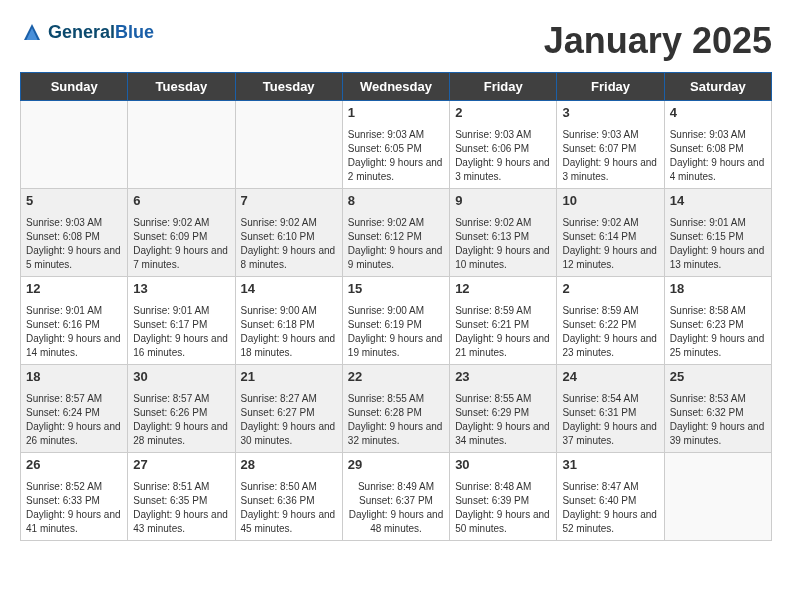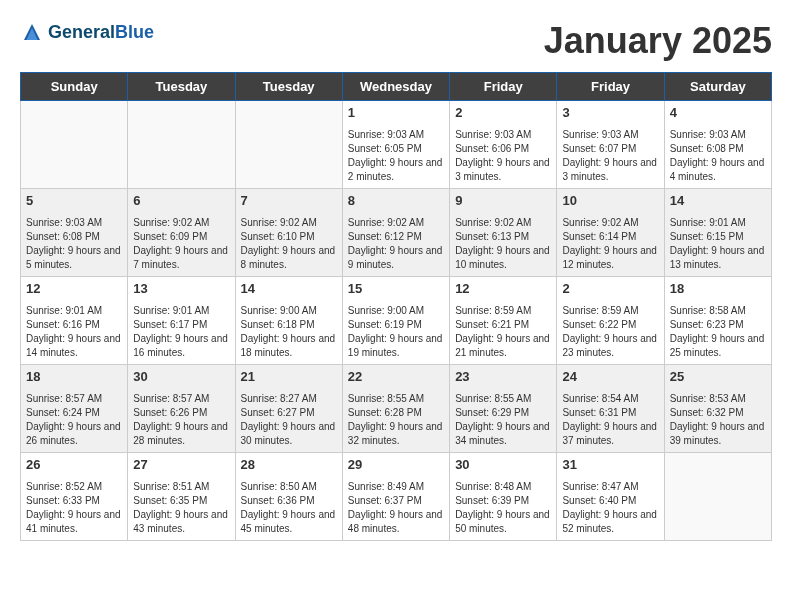--- a/index.html
+++ b/index.html
@@ -295,21 +295,21 @@
 Daylight: 9 hours and 43 minutes.</div>
         </td>
         <td>
           <div class="day-number">28</div>
           <div class="day-info" style="white-space: pre-line;">Sunrise: 8:50 AM
 Sunset: 6:36 PM
 Daylight: 9 hours and 45 minutes.</div>
         </td>
         <td>
           <div class="day-number">29</div>
-          <div class="day-info" style="white-space: pre-line;">Sunrise: 8:49 AM
+          <div class="day-info" style="white-space: pre-line; text-align: center;">Sunrise: 8:49 AM
 Sunset: 6:37 PM
 Daylight: 9 hours and 48 minutes.</div>
         </td>
         <td>
           <div class="day-number">30</div>
           <div class="day-info" style="white-space: pre-line;">Sunrise: 8:48 AM
 Sunset: 6:39 PM
 Daylight: 9 hours and 50 minutes.</div>
         </td>
         <td>

